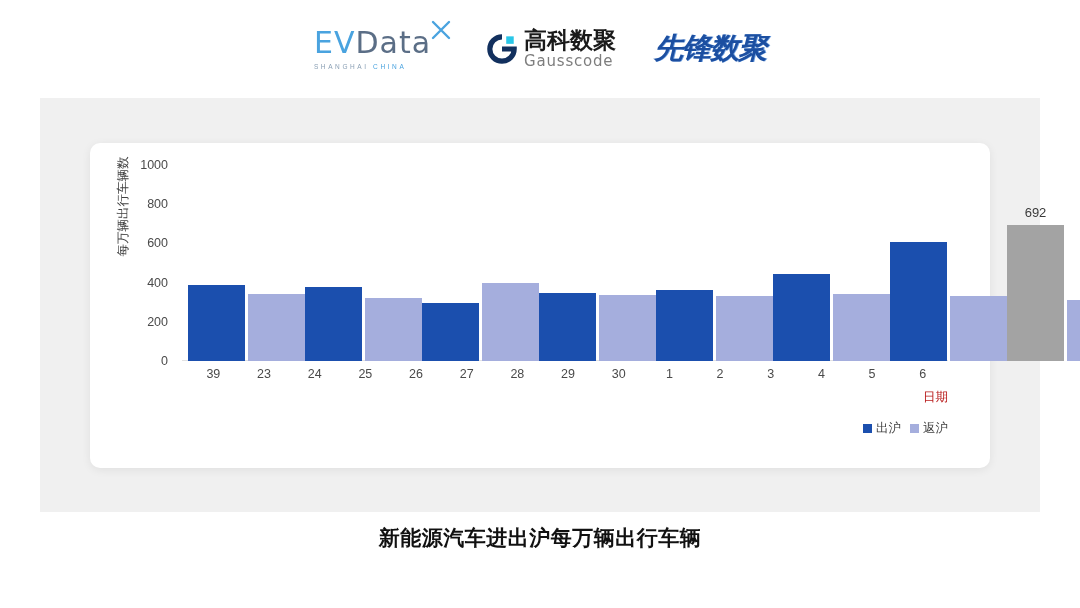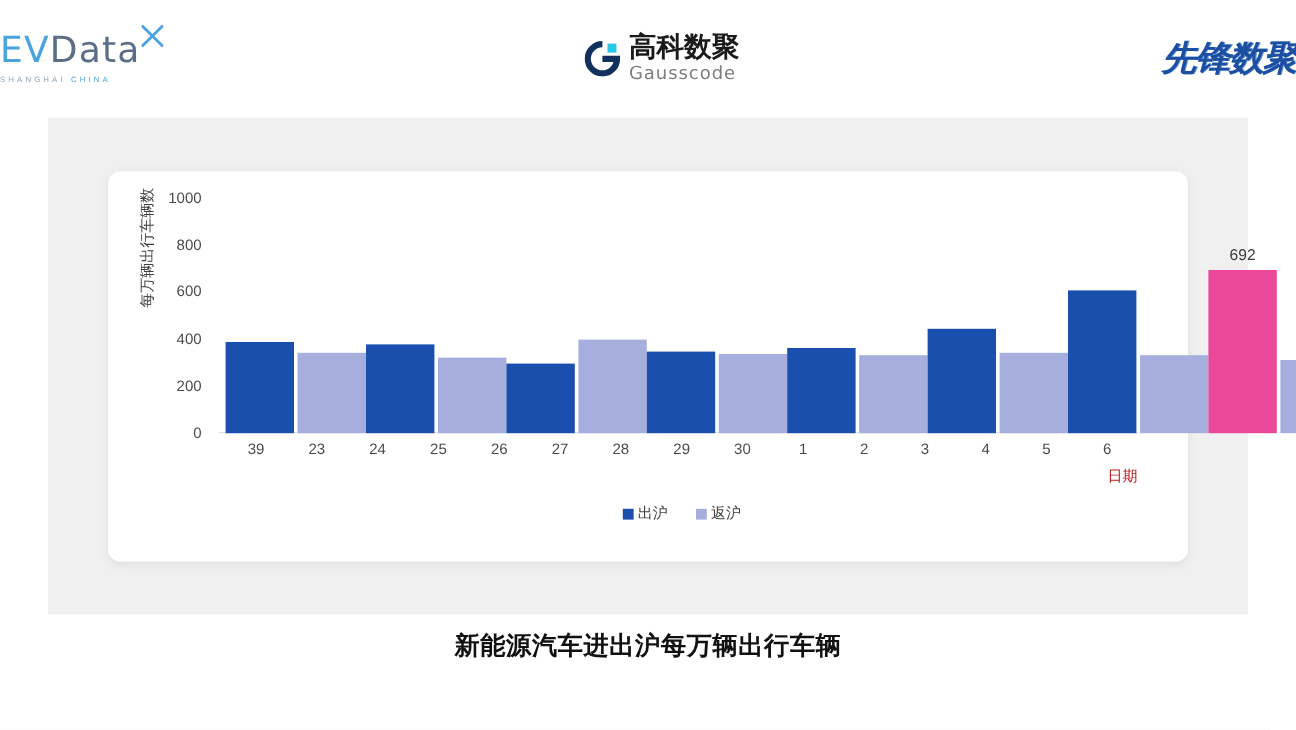--- a/index.html
+++ b/index.html
@@ -13,22 +13,22 @@
     font-family: "Liberation Sans", "DejaVu Sans", sans-serif;
     overflow: hidden;
     position: relative;
   }
 
   
   .logo-bar {
     height: 92px;
     display: flex;
     align-items: center;
-    justify-content: space-between;
-    gap: 26px;
+    justify-content: center;
+    gap: 38px;
     padding-top: 6px;
     box-sizing: border-box;
   }
 
   .logo-evdata {
     display: flex;
     flex-direction: column;
     align-items: flex-start;
     position: relative;
   }
@@ -232,23 +232,23 @@
     font-size: 12.5px;
     color: #b91c1c;
   }
 
   .legend {
     position: absolute;
     left: 98px;
     top: 277px;
     width: 760px;
     display: flex;
-    justify-content: center;
+    justify-content: flex-end;
     align-items: center;
-    gap: 23px;
+    gap: 9px;
   }
   .legend-item {
     display: flex;
     align-items: center;
     gap: 4px;
     font-size: 12.5px;
     color: #3f3f3f;
   }
   .swatch {
     width: 9px;
@@ -348,21 +348,21 @@
             </div>
             <div class="group">
               <div class="bar out" style="height: 44.3%; background: rgb(27, 79, 174);"></div>
               <div class="bar ret" style="height: 34.4%; background: rgb(165, 174, 221);"></div>
             </div>
             <div class="group">
               <div class="bar out" style="height: 60.8%; background: rgb(27, 79, 174);"></div>
               <div class="bar ret" style="height: 33.4%; background: rgb(165, 174, 221);"></div>
             </div>
             <div class="group">
-              <div class="bar out" style="height: 69.2%; background: #ec4899;">
+              <div class="bar out" style="height: 69.2%; background: #a3a3a3;">
                 <span class="bar-label">692</span>
               </div>
               <div class="bar ret" style="height: 31.3%; background: rgb(165, 174, 221);"></div>
             </div>
             <div class="group">
               <div class="bar out" style="height: 67.7%; background: rgb(27, 79, 174);"></div>
               <div class="bar ret" style="height: 35.4%; background: rgb(165, 174, 221);"></div>
             </div>
             <div class="group">
               <div class="bar out" style="height: 61.1%; background: rgb(27, 79, 174);"></div>

